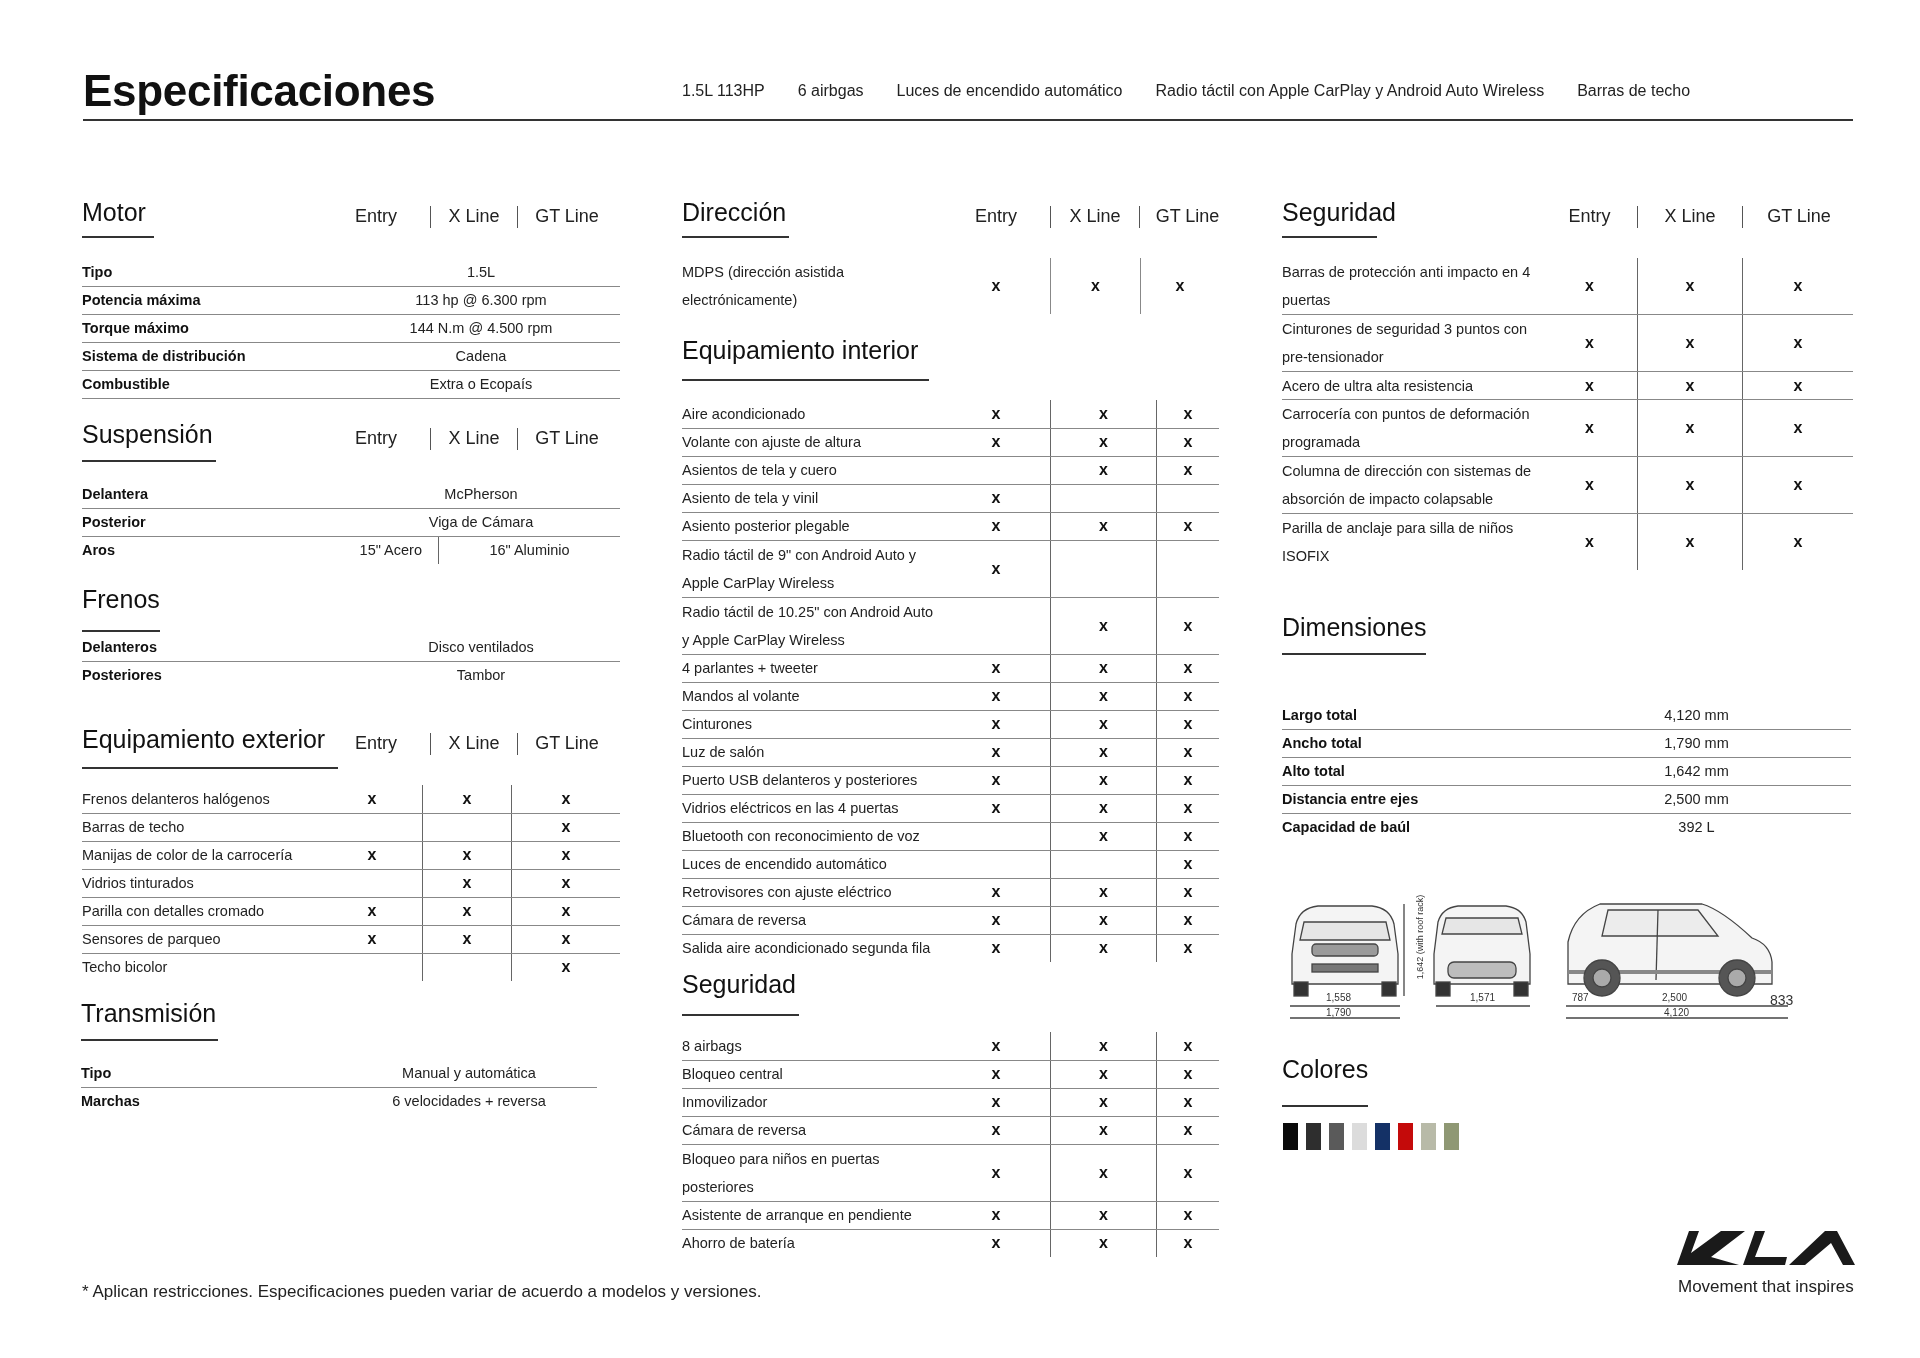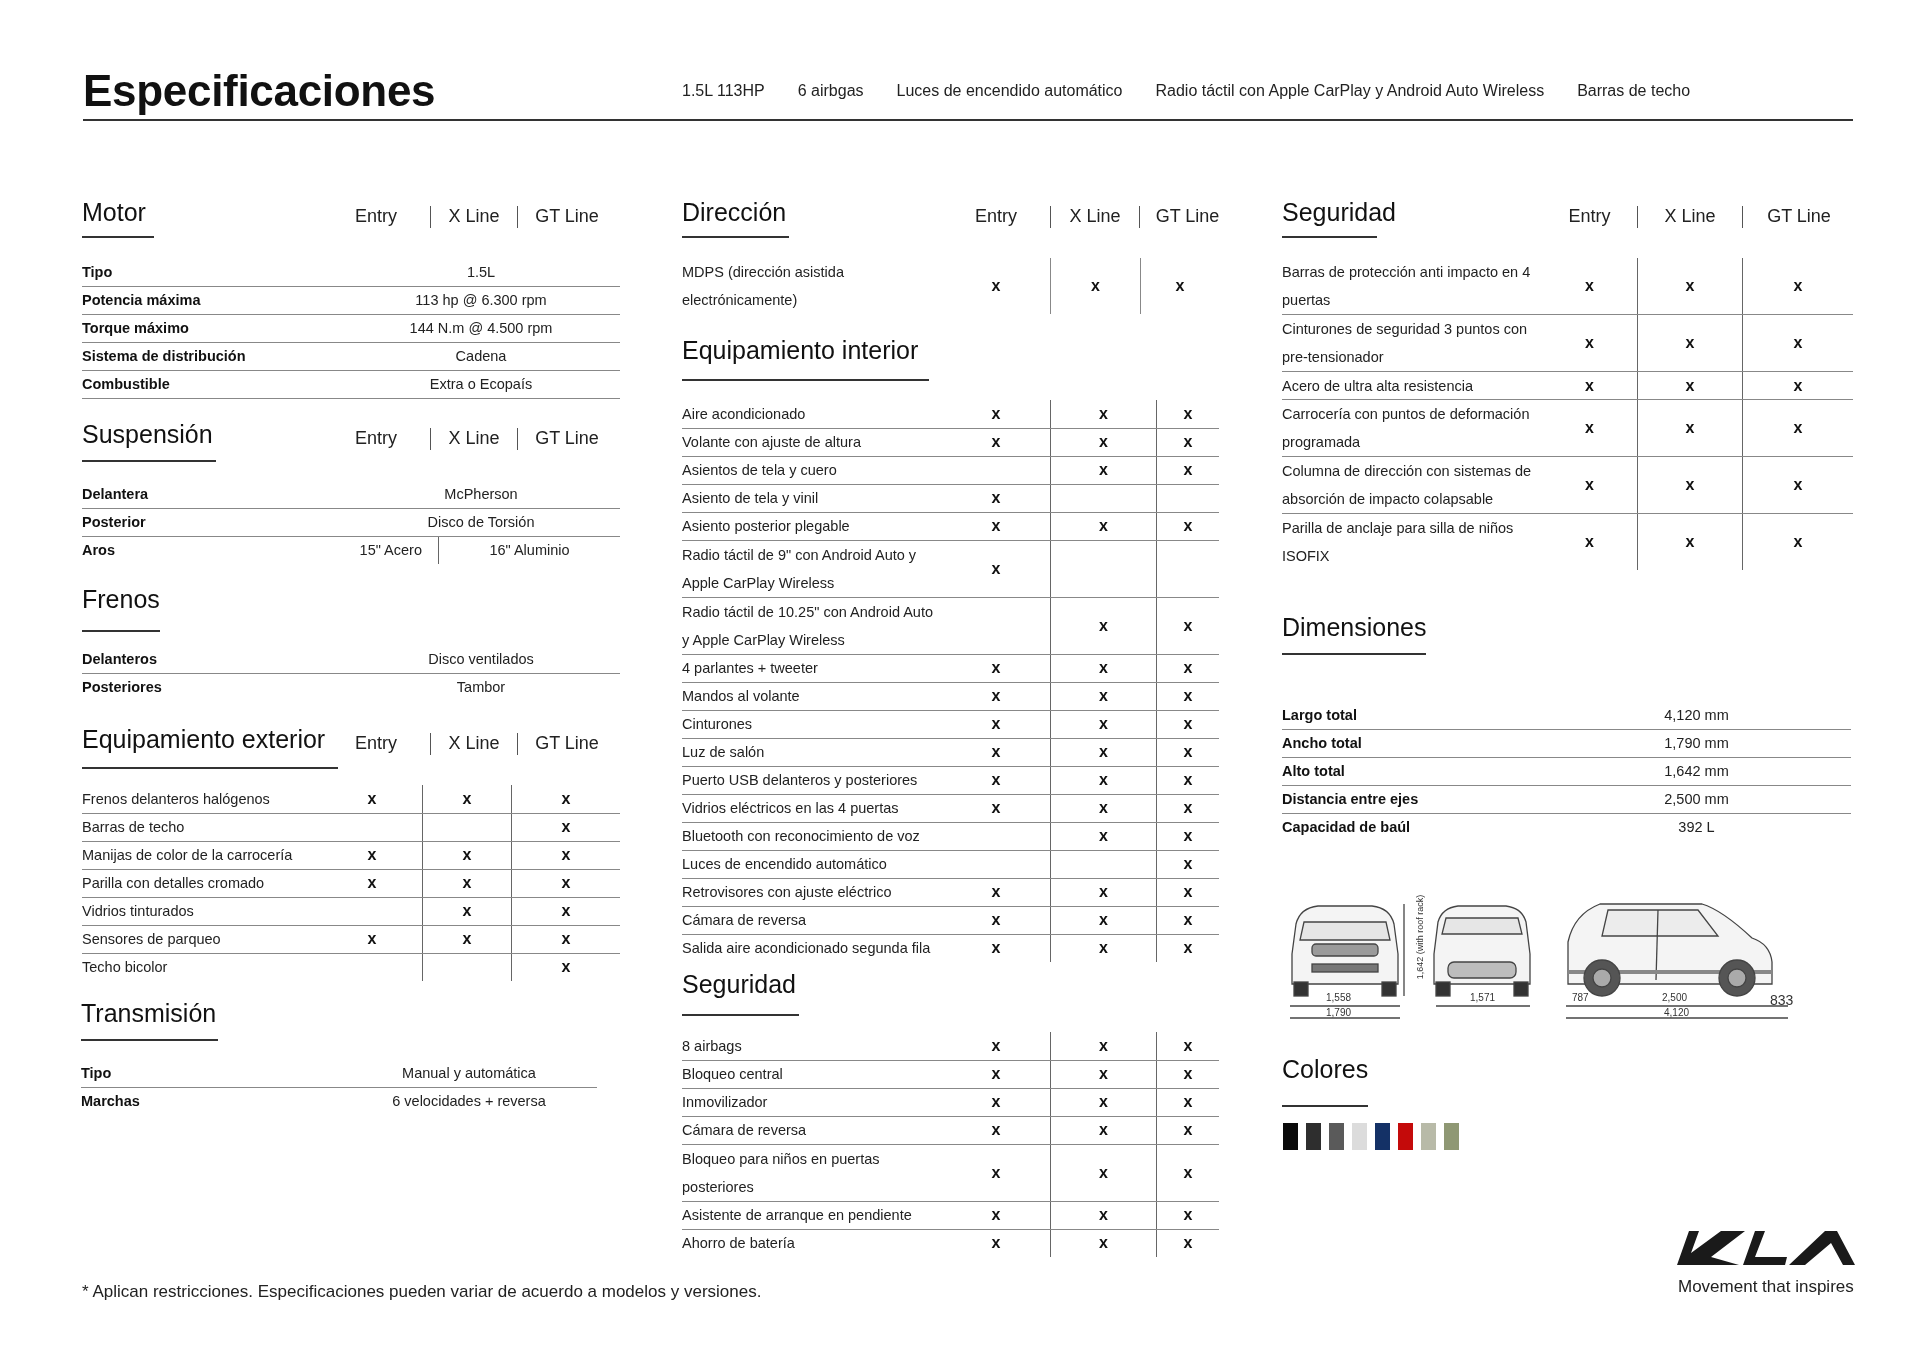--- a/index.html
+++ b/index.html
@@ -98,37 +98,37 @@
     </div>
   </div>
   <table style="margin-top:12px;">
     <tbody>
         <tr class="r" style="height:28px">
           <td class="lbl-b" style="width:260px">Delantera</td>
           <td class="val" colspan="2">McPherson</td>
         </tr>
     <tr class="r" style="height:28px">
           <td class="lbl-b">Posterior</td>
-          <td class="val" colspan="2">Disco de Torsión</td>
+          <td class="val" colspan="2">Viga de Cámara</td>
         </tr>
     <tr style="height:28px">
           <td class="lbl-b">Aros</td>
           <td class="val" style="width:80px;text-align:right;padding-right:16px;">15" Acero</td>
           <td class="val vl">16" Aluminio</td>
         </tr>
   </tbody>
     </table>
 </div>
 
 <div class="section" style="left:82px;top:585px;width:538px;">
   <div class="sec-head">
     <div class="sec-title">Frenos</div>
     <div class="sec-underline" style="top:45px;width:78px;"></div>
   </div>
-  <table style="margin-top:12px;">
+  <table style="">
     <tbody>
         <tr class="r" style="height:28px">
           <td class="lbl-b" style="width:260px">Delanteros</td>
           <td class="val">Disco ventilados</td>
         </tr>
     <tr class="r" style="height:28px">
           <td class="lbl-b">Posteriores</td>
           <td class="val">Tambor</td>
         </tr>
   </tbody>
@@ -161,28 +161,28 @@
           <td class="x vl"></td>
           <td class="x vl">x</td>
         </tr>
     <tr class="r" style="height:28px">
           <td>Manijas de color de la carrocería</td>
           <td class="x">x</td>
           <td class="x vl">x</td>
           <td class="x vl">x</td>
         </tr>
     <tr class="r" style="height:28px">
+          <td>Vidrios tinturados</td>
+          <td class="x"></td>
+          <td class="x vl">x</td>
+          <td class="x vl">x</td>
+        </tr>
+    <tr class="r" style="height:28px">
           <td>Parilla con detalles cromado</td>
           <td class="x">x</td>
-          <td class="x vl">x</td>
-          <td class="x vl">x</td>
-        </tr>
-    <tr class="r" style="height:28px">
-          <td>Vidrios tinturados</td>
-          <td class="x"></td>
           <td class="x vl">x</td>
           <td class="x vl">x</td>
         </tr>
     <tr class="r" style="height:28px">
           <td>Sensores de parqueo</td>
           <td class="x">x</td>
           <td class="x vl">x</td>
           <td class="x vl">x</td>
         </tr>
     <tr class="r" style="height:28px">

